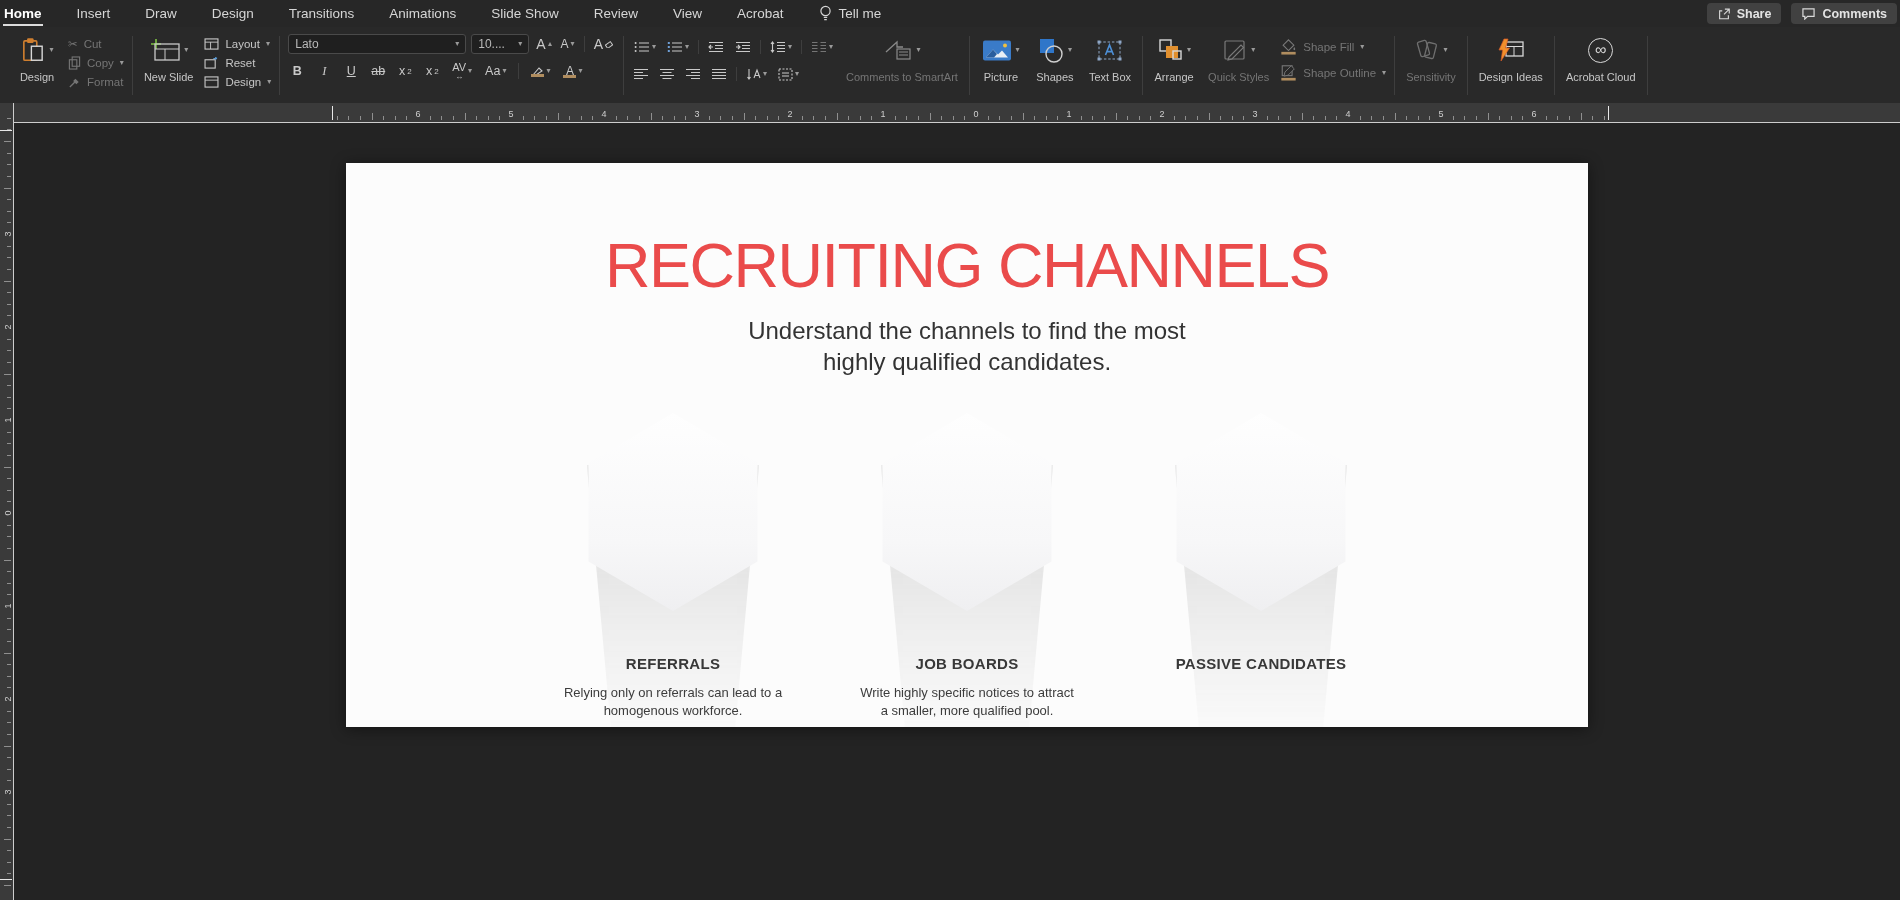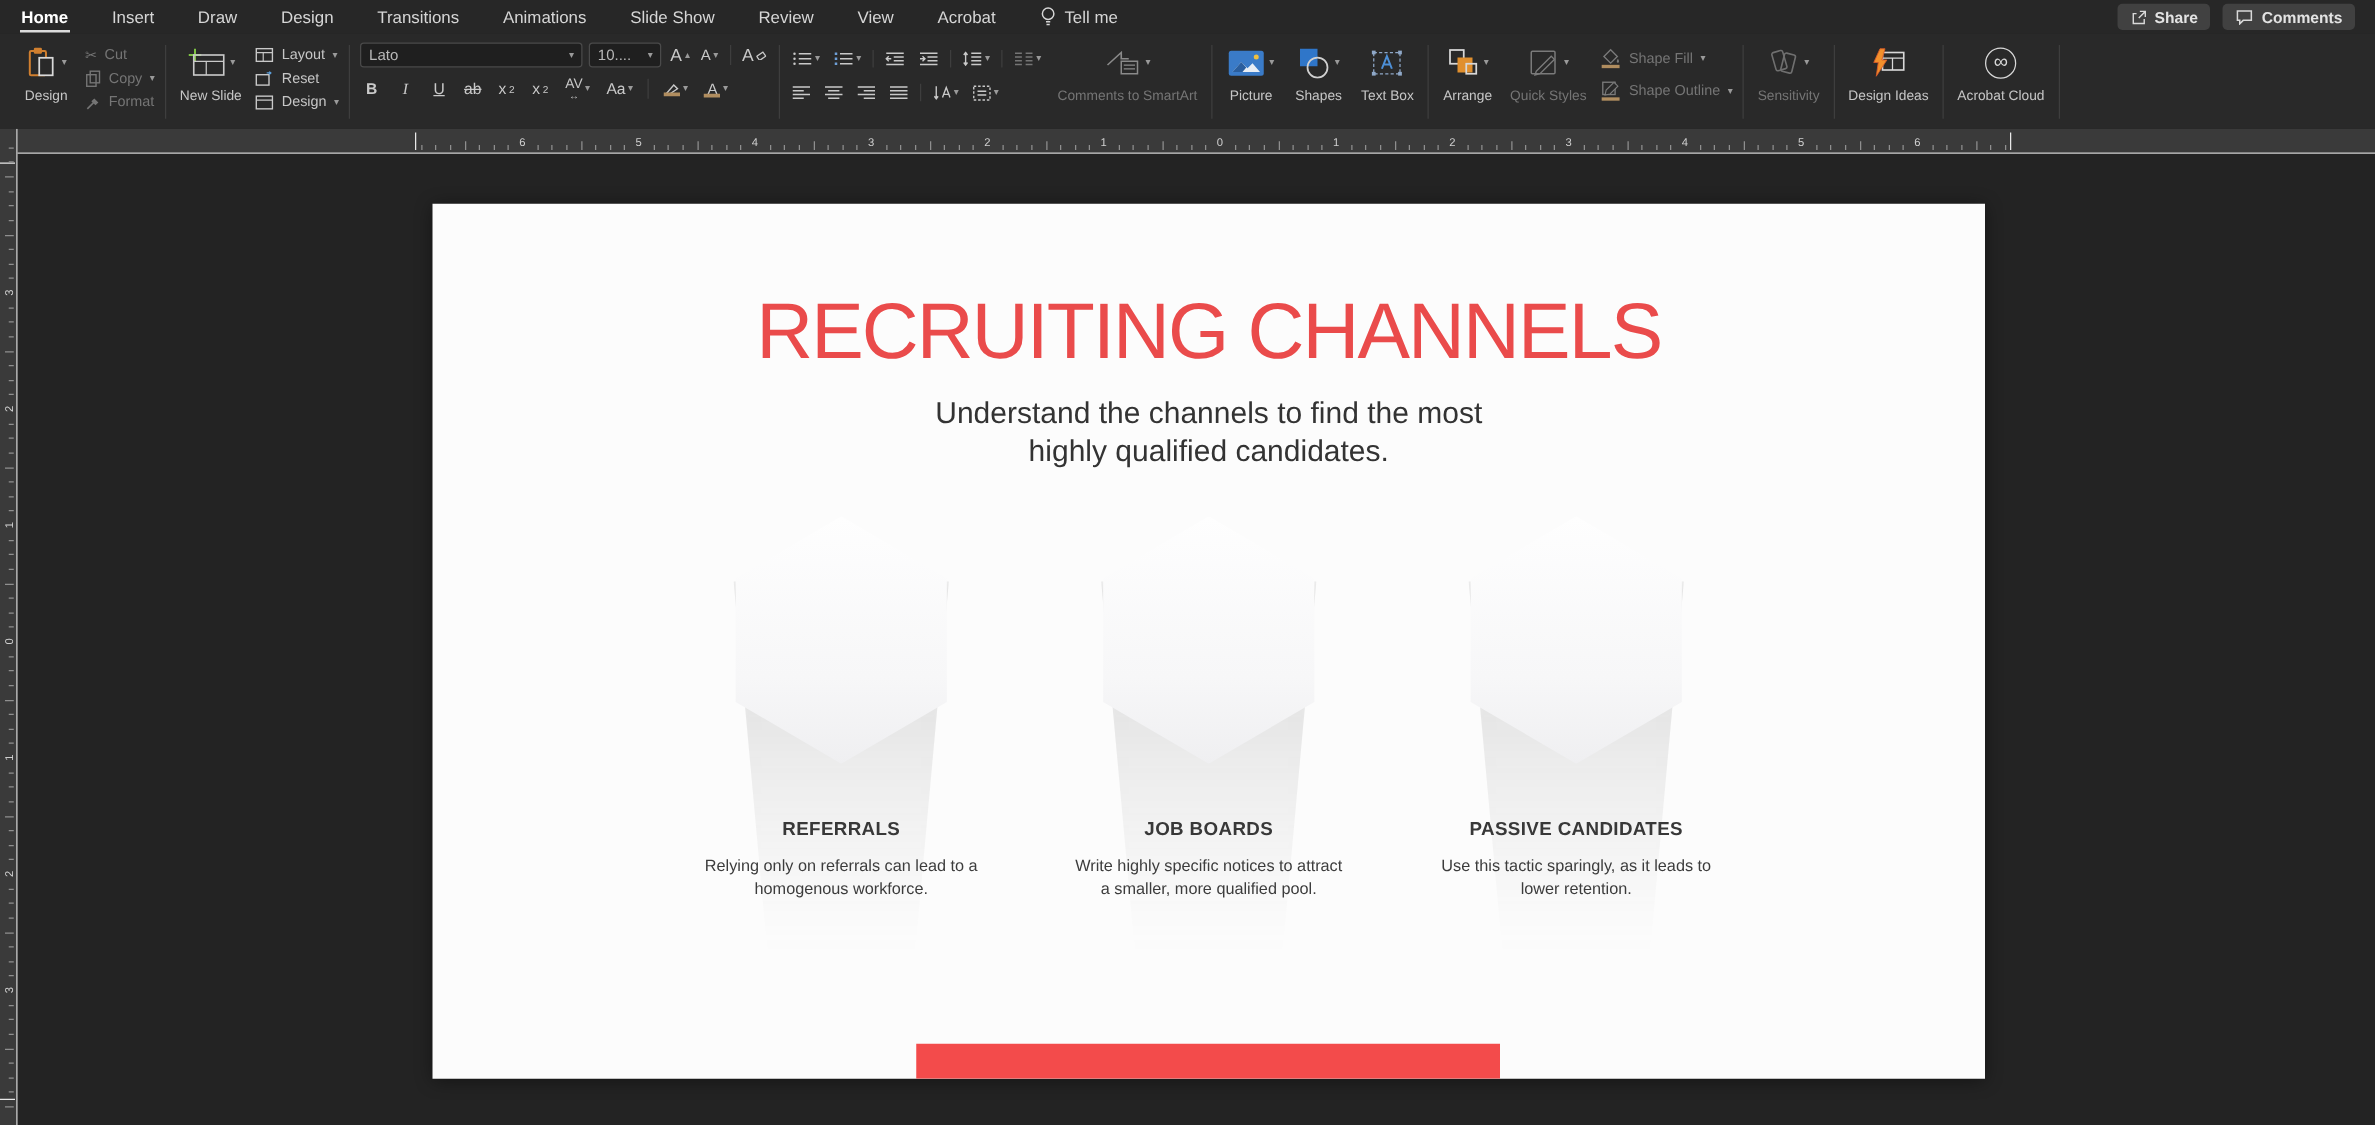--- a/index.html
+++ b/index.html
@@ -8,21 +8,21 @@
     width:1900px; height:900px; overflow:hidden;
     background:var(--canvas-bg,#232323);
     font-family:"Liberation Sans", sans-serif;
     -webkit-font-smoothing:antialiased;
   }
   svg { display:block; }
 
   
   .menubar {
     height:27px; background:#272727; display:flex; align-items:center;
-    padding:0 16px; gap:33px; color:#d6d6d6; font-size:13.5px; position:relative; z-index:5;
+    padding:0 3px; gap:33px; color:#d6d6d6; font-size:13.5px; position:relative; z-index:5;
   }
   .menu-item { padding:5px 1px 3px; cursor:default; white-space:nowrap; border-bottom:2px solid transparent; }
   .menu-item.active { color:#fff; font-weight:bold; border-bottom:2px solid #dcdcdc; }
   .tellme { display:flex; align-items:center; gap:7px; }
   .mb-right { margin-left:auto; display:flex; gap:10px; }
   .chip-btn {
     background:#414141; border:none; border-radius:4px; color:#e3e3e3;
     font-size:12.5px; font-weight:bold; height:21px; padding:0 10px;
     display:flex; align-items:center; gap:6px; font-family:inherit;
   }
@@ -85,21 +85,21 @@
     background:#3a3a3a; border-right:1px solid #cdcdcd; z-index:3;
   }
   .vruler .rtick { position:absolute; height:1px; width:4px; right:2px; background:#8f8f8f; }
   .vruler .rtick.big { width:7px; }
   .vruler .rnum { right:3px; transform:translateY(-50%) rotate(-90deg); }
   .vruler .rbound { position:absolute; height:1px; width:12px; right:1px; background:#e8e8e8; }
 
   
   .canvas { position:absolute; left:14px; top:123px; right:0; bottom:0; background:var(--canvas-bg,#232323); }
   .slide {
-    position:absolute; left:346px; top:163px; width:1242px; height:700px;
+    position:absolute; left:346px; top:163px; width:1242px; height:564px;
     background:var(--slide-bg,#fcfcfc); box-shadow:0 2px 14px rgba(0,0,0,.45); overflow:hidden; z-index:2;
   }
   .slide-title {
     position:absolute; top:66px; left:0; width:100%; text-align:center;
     font-size:63px; font-weight:400; letter-spacing:-1.5px; color:var(--accent,#ea4b4b);
   }
   .slide-subtitle {
     position:absolute; top:152px; left:50%; transform:translateX(-50%); width:480px;
     text-align:center; font-size:24px; font-weight:400; color:#333; line-height:1.3;
   }
@@ -745,18 +745,17 @@
     <div class="card">
       <div class="hex-shadow"></div>
       <div class="hex"></div>
       <div class="card-title">JOB BOARDS</div>
       <div class="card-desc">Write highly specific notices to attract a smaller, more qualified pool.</div>
     </div>
     <div class="card">
       <div class="hex-shadow"></div>
       <div class="hex"></div>
       <div class="card-title">PASSIVE CANDIDATES</div>
-      <div class="card-desc">Use this tactic sparingly, as it leads to lower retention.</div>
     </div>
   </div>
 
   <div class="red-bar"></div>
 </div>
 
 </body></html>

